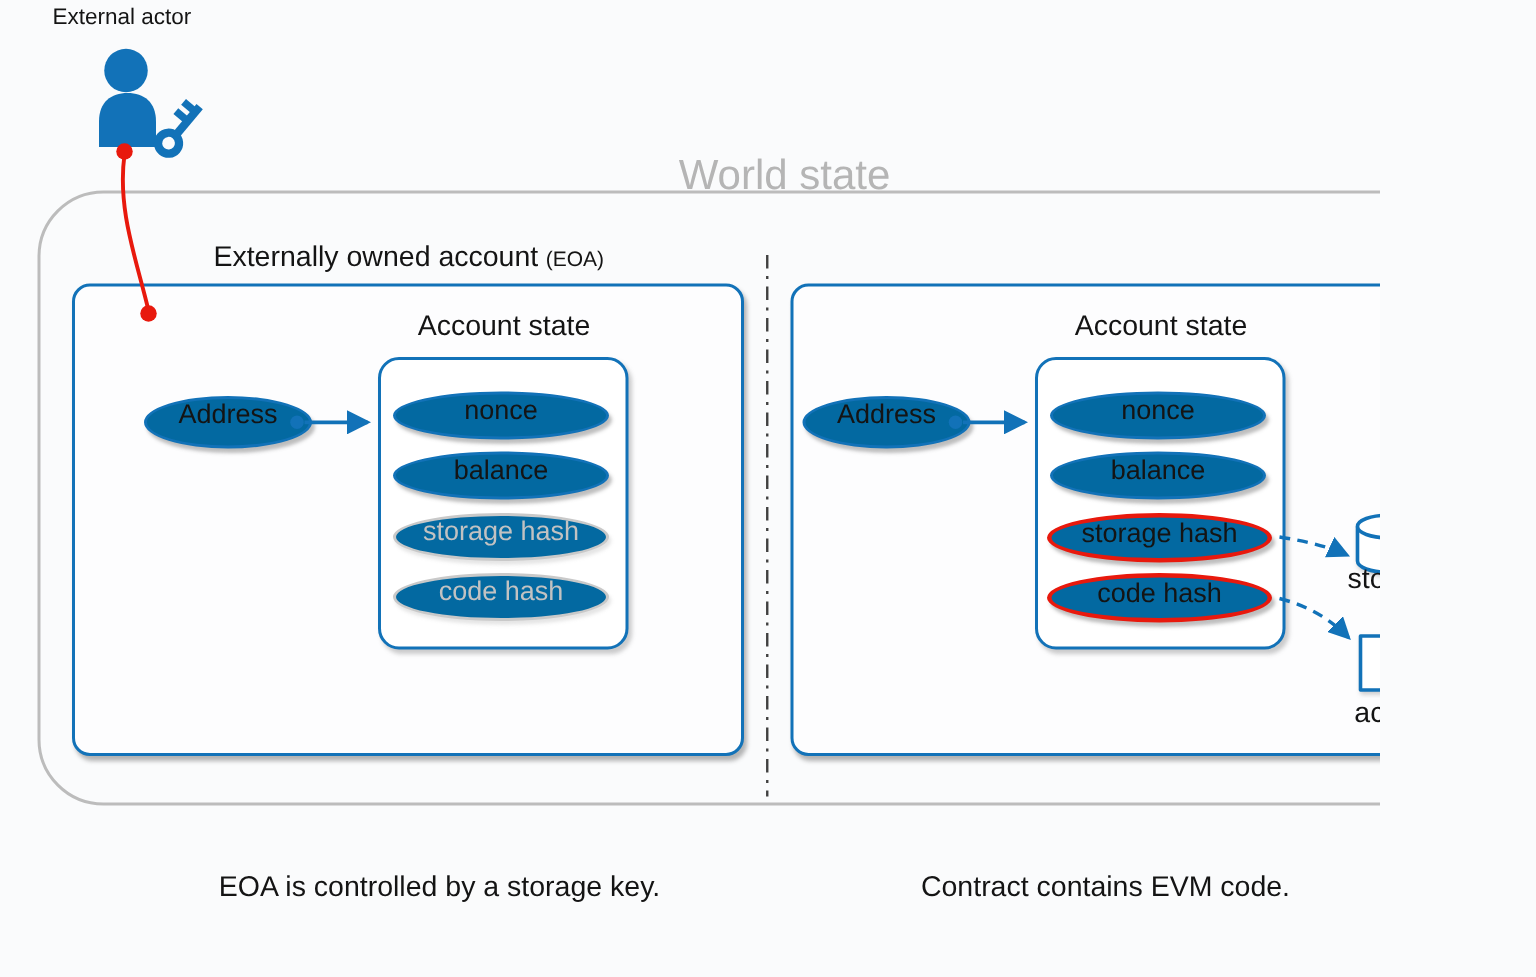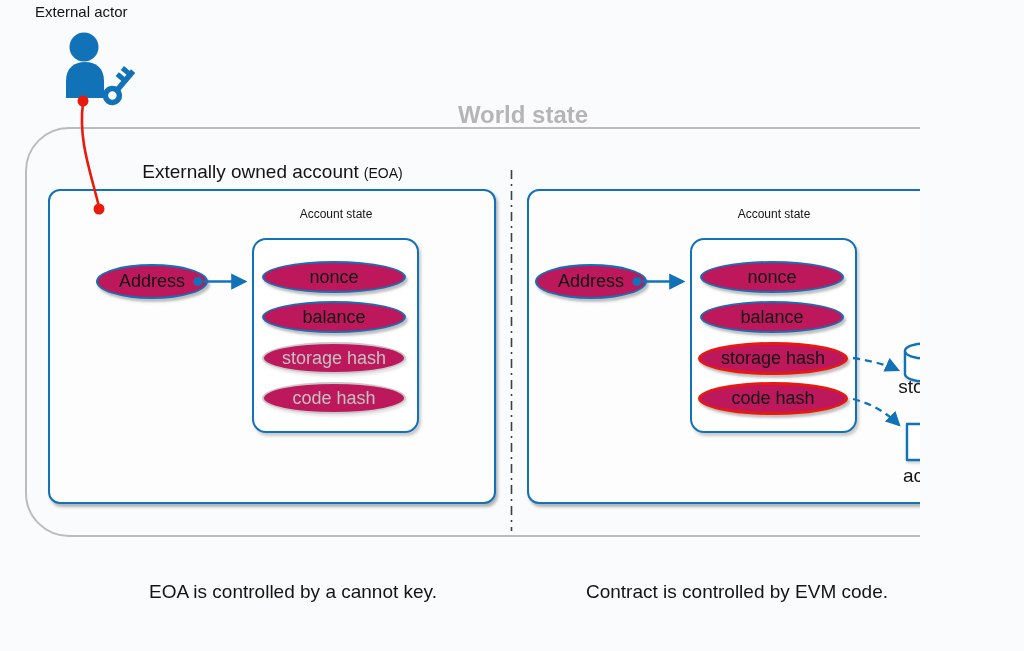--- a/index.html
+++ b/index.html
@@ -9,41 +9,41 @@
   html,body{margin:0;padding:0;background:#fafbfc;}
   #stage{
     position:relative;width:920px;height:651px;overflow:hidden;
     font-family:"Liberation Sans","DejaVu Sans",sans-serif;color:var(--dark-text);
     background:#fafbfc;
   }
   .abs{position:absolute;}
   .center{text-align:center;}
   
   .actor-label{font-size:15px;}
-  .world-label{font-size:24px;color:var(--gray-text);font-weight:bold;}
+  .world-label{font-size:28px;color:var(--gray-text);}
   .section-title{font-size:19px;}
   .section-title .suffix{font-size:14px;margin-left:5px;}
-  .state-title{font-size:12px;}
+  .state-title{font-size:19px;}
   .caption{font-size:19px;line-height:30px;}
   .obj-label{font-size:19px;}
   
   .outer-box{
     border:2px solid var(--gray-border);border-radius:44px;background:transparent;
   }
   .account-box{
     border:2.5px solid var(--blue);border-radius:12px;background:#fdfdfe;
     box-shadow:2px 3px 3px rgba(90,90,90,.45);
   }
   .inner-box{
     border:2.5px solid var(--blue);border-radius:14px;background:#ffffff;
     box-shadow:2px 3px 3px rgba(110,110,110,.35);
   }
   
   .ellipse{
-    border-radius:50%;background:#be185d;display:flex;align-items:center;justify-content:center;
+    border-radius:50%;background:#0369a1;display:flex;align-items:flex-start;justify-content:center;
     font-size:18px;box-sizing:border-box;
   }
   .ellipse.blue{border:2.5px solid var(--blue);box-shadow:2px 3px 2.5px rgba(110,110,110,.45);}
   .ellipse.red{border:3px solid var(--red);box-shadow:2px 3px 2.5px rgba(110,110,110,.45);}
   .ellipse.muted{border:2.5px solid #c9c9c9;color:#c2c2c2;box-shadow:1.5px 2.5px 2.5px rgba(150,150,150,.25);}
   svg{display:block;}
   .icon-shadow{filter:drop-shadow(1.5px 2px 1.5px rgba(120,120,120,.35));}
   #overlay{position:absolute;left:0;top:0;pointer-events:none;}
 </style>
 </head>
@@ -123,24 +123,24 @@
   </svg>
   <div class="abs obj-label center" style="left:875px;top:376px;width:110px;">storage</div>
 
   <svg class="abs icon-shadow" style="left:902px;top:421px;" width="44" height="44" viewBox="0 0 44 44">
     <path d="M5,3 H39 V28 L28,39 H5 Z" fill="#ffffff" stroke="#1272b8" stroke-width="2.4" stroke-linejoin="round"></path>
     <path d="M39,28 H28 V39" fill="none" stroke="#1272b8" stroke-width="2.4" stroke-linejoin="round"></path>
   </svg>
   <div class="abs obj-label center" style="left:874px;top:465px;width:100px;">actor</div>
 
   <div class="abs caption center" style="left:93px;top:577px;width:400px;">
-    <div>EOA is controlled by a cannot key.</div>
+    <div>EOA is controlled by a storage key.</div>
   </div>
   <div class="abs caption center" style="left:537px;top:577px;width:400px;">
-    <div>Contract is controlled by EVM code.</div>
+    <div>Contract contains EVM code.</div>
   </div>
 
   <svg id="overlay" width="1024" height="651" viewBox="0 0 1024 651">
     <defs>
       <marker id="arrowhead" viewBox="0 0 10 10" refX="8.5" refY="5" markerWidth="6.5" markerHeight="6.5" orient="auto-start-reverse">
         <path d="M0,0 L10,5 L0,10 Z" fill="#1272b8"></path>
       </marker>
     </defs>
 
     <line x1="511.5" y1="170" x2="511.5" y2="531" stroke="#404040" stroke-width="1.6" stroke-dasharray="9 5 2 5"></line>

